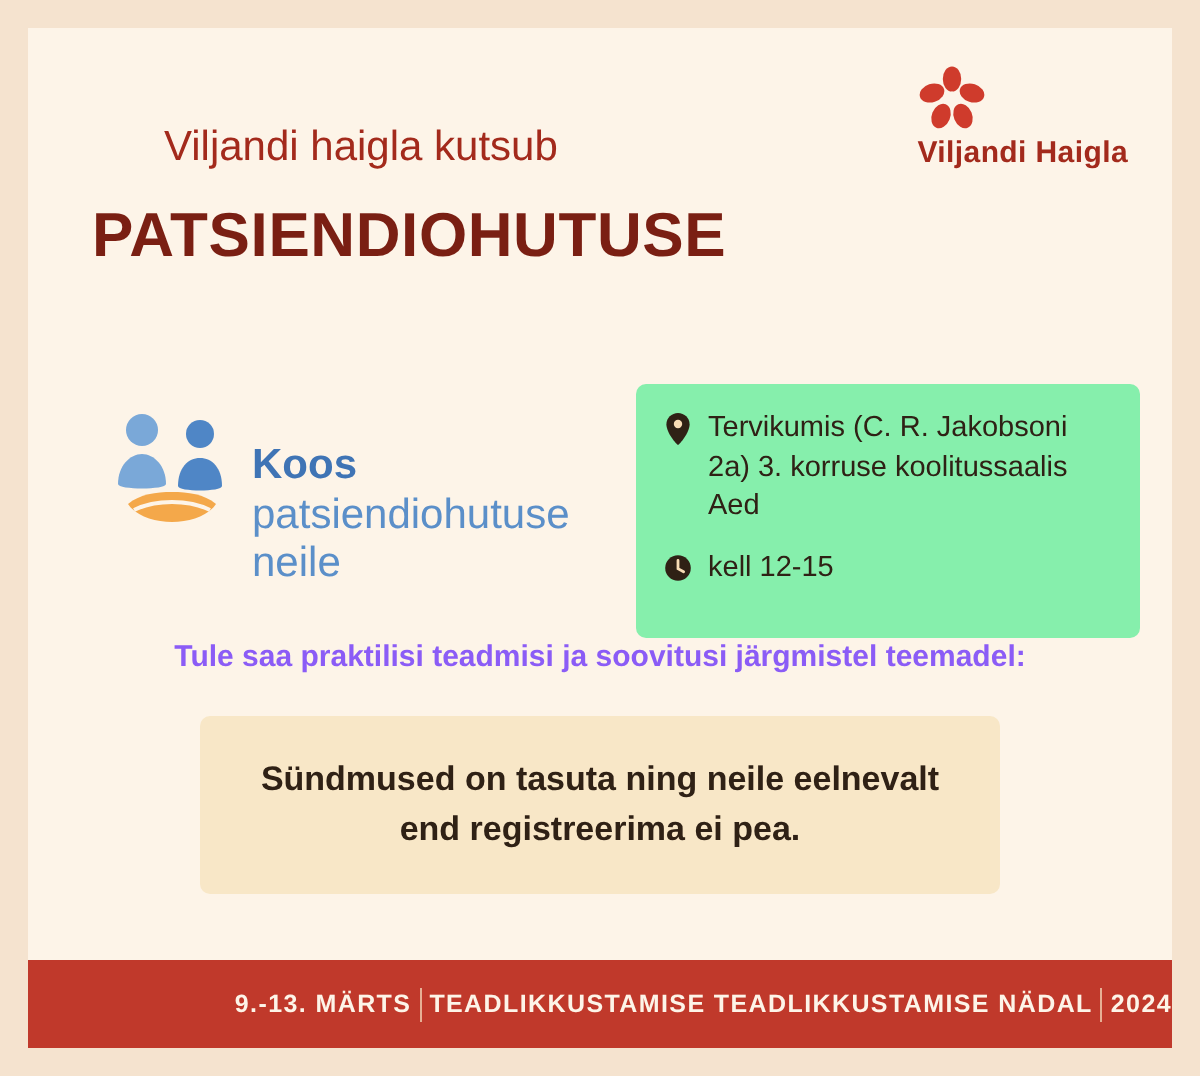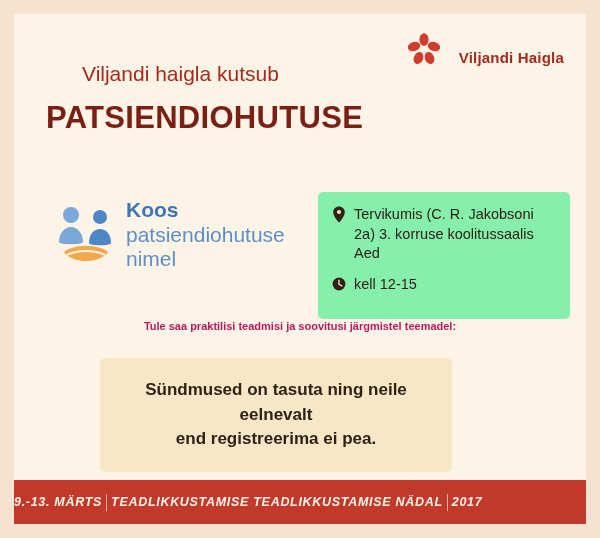--- a/index.html
+++ b/index.html
@@ -29,22 +29,23 @@
     box-sizing: border-box;
     overflow: hidden;
   }
 
   
   .brand {
     position: absolute;
     top: 18px;
     right: 22px;
     display: flex;
-    align-items: flex-end;
-    gap: 18px;
+    align-items: flex-start;
+    gap: 2px;
+    flex-direction: column;
   }
   .brand-mark {
     width: 34px;
     height: 34px;
     position: relative;
   }
   .brand-name {
     font-size: 15px;
     font-weight: bold;
     color: #a32a1c;
@@ -93,20 +94,21 @@
     position: absolute;
     left: 76px;
     top: 2px;
     font-size: 21px;
     line-height: 1.17;
     color: #5b8fc9;
   }
   .koos-text .l1 {
     font-weight: bold;
     color: #3f74b5;
+    margin-top: 23px;
   }
   .koos-text .l2, .koos-text .l3 {
     color: #5b8fc9;
   }
 
   
   .info-card {
     position: absolute;
     top: 178px;
     left: 304px;
@@ -136,31 +138,31 @@
     color: #2f2115;
   }
 
   
   .subhead {
     position: absolute;
     top: 306px;
     left: 0;
     width: 572px;
     text-align: center;
-    font-size: 11px;
-    font-weight: bold;
-    color: #be185d;
+    font-size: 15px;
+    font-weight: bold;
+    color: #8b5cf6;
   }
 
   
   .notice {
     position: absolute;
     top: 344px;
     left: 86px;
-    width: 352px;
+    width: 400px;
     background: #f8e7c7;
     border-radius: 5px;
     padding: 20px 18px;
     box-sizing: border-box;
     text-align: center;
   }
   .notice-text {
     font-size: 17px;
     line-height: 1.45;
     font-weight: bold;
@@ -170,23 +172,22 @@
   
   .footer {
     position: absolute;
     left: 0;
     bottom: 0;
     width: 572px;
     height: 44px;
     background: #c0392b;
     display: flex;
     align-items: center;
-    justify-content: flex-start;
+    justify-content: flex-end;
     gap: 4px;
-    font-style: italic;
   }
   .footer-seg {
     font-size: 12.5px;
     font-weight: bold;
     color: #fdf4e8;
     letter-spacing: 0.7px;
     white-space: nowrap;
   }
   .footer-divider {
     width: 1px;
@@ -230,21 +231,21 @@
           <path d="M3 40c0-9 6-15 12-15s12 6 12 15c0 3-24 3-24 0z" fill="#7aa8d8"></path>
           <circle cx="44" cy="15" r="7" fill="#4f86c6"></circle>
           <path d="M33 41c0-9 5-14 11-14s11 5 11 14c0 3-22 3-22 0z" fill="#4f86c6"></path>
           <path d="M8 50c6-5 14-6 22-6s16 1 22 6c-4 6-13 9-22 9s-18-3-22-9z" fill="#f4a84a"></path>
           <path d="M11 53c6-3 12-4 19-4s13 1 19 4" stroke="#fdf4e8" stroke-width="2" fill="none"></path>
         </svg>
       </div>
       <div class="koos-text">
         <div class="l1">Koos</div>
         <div class="l2">patsiendiohutuse</div>
-        <div class="l3">nimel</div>
+        <div class="l3">neile</div>
       </div>
     </div>
 
     <div class="info-card">
       <div class="info-row">
         <div class="info-icon">
           <svg width="14" height="17" viewBox="0 0 14 17" aria-hidden="true">
             <path d="M7 0.5C3.8 0.5 1.2 3 1.2 6.1c0 4.3 5 10 5.8 10.4.8-.4 5.8-6.1 5.8-10.4C12.8 3 10.2.5 7 .5z" fill="#2f2115"></path>
             <circle cx="7" cy="6" r="2.1" fill="#f8dcb4"></circle>
           </svg>
@@ -267,17 +268,17 @@
     <div class="notice">
       <div class="notice-text">Sündmused on tasuta ning neile eelnevalt</div>
       <div class="notice-text">end registreerima ei pea.</div>
     </div>
 
     <div class="footer">
       <div class="footer-seg">9.-13. MÄRTS</div>
       <div class="footer-divider"></div>
       <div class="footer-seg">TEADLIKKUSTAMISE TEADLIKKUSTAMISE NÄDAL</div>
       <div class="footer-divider"></div>
-      <div class="footer-seg">2017</div>
+      <div class="footer-seg">2024</div>
     </div>
 
   </div>
 </div>
 
 </body></html>

